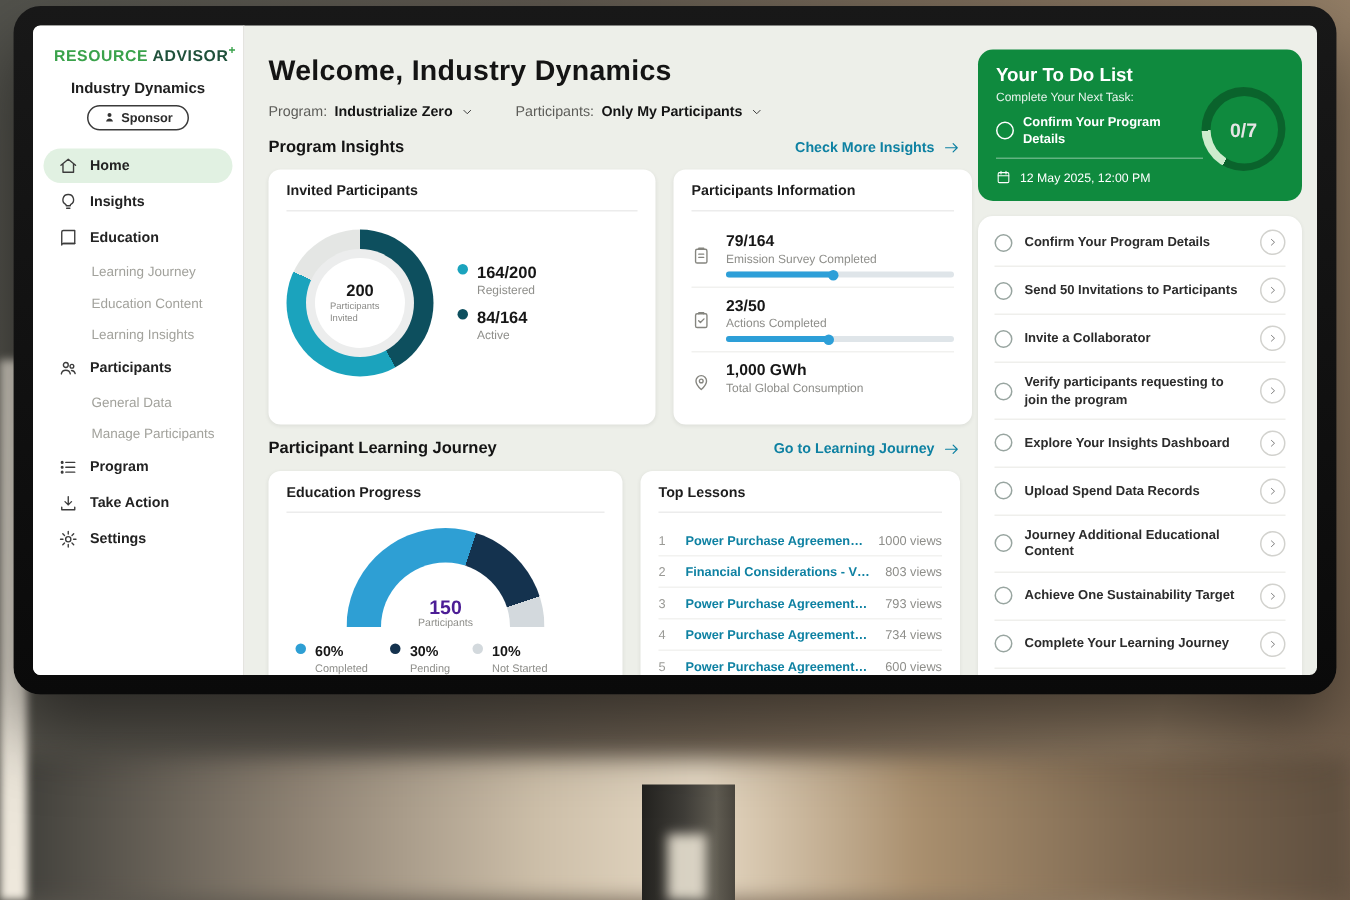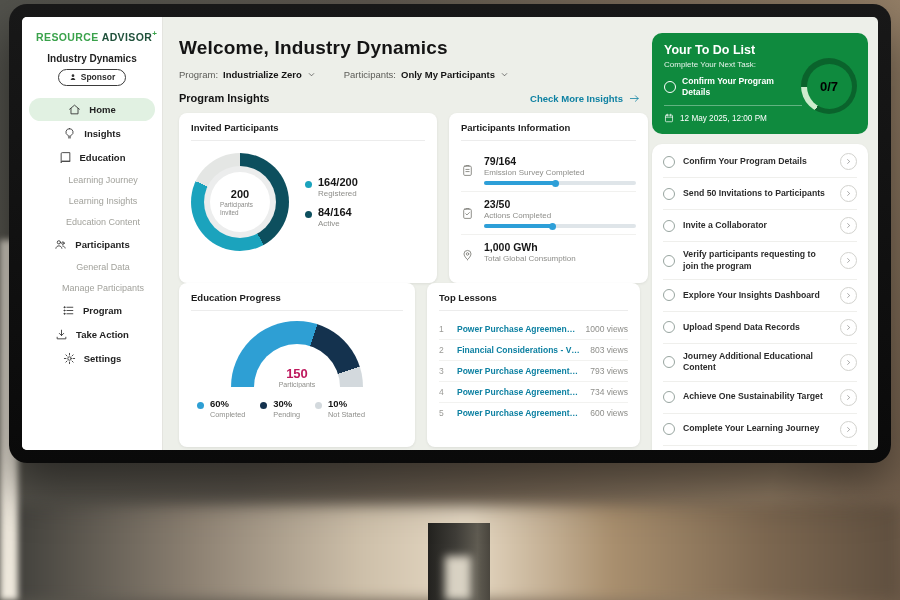--- a/index.html
+++ b/index.html
@@ -25,21 +25,21 @@
   
   .sidebar{width:140px;background:#ffffff;border-right:1px solid #e4e4df;flex:none;display:flex;flex-direction:column;}
   .logo{padding:12px 12px 8px 14px;font-size:10.5px;font-weight:bold;letter-spacing:.4px;white-space:nowrap;}
   .logo-a{color:#3aa24b;}
   .logo-b{color:#20513b;}
   .logo-plus{color:#3aa24b;font-size:8px;}
   .org{text-align:center;font-weight:bold;font-size:10px;color:#1f1f1f;margin-top:2px;}
   .badge{margin:5px auto 4px;display:flex;align-items:center;gap:4px;width:fit-content;border:1.2px solid #3b3b3b;border-radius:11px;padding:2.5px 10px;font-size:8.5px;font-weight:600;color:#2c2c2c;}
   .badge-ic{width:8px;height:8px;color:#333;}
   .nav{margin-top:7px;}
-  .nav-item{display:flex;align-items:center;gap:8px;padding:5px 10px;margin:1px 7px;font-size:9.5px;font-weight:bold;color:#222;border-radius:14px;cursor:pointer;justify-content:center;}
+  .nav-item{display:flex;align-items:center;gap:8px;padding:5px 10px;margin:1px 7px;font-size:9.5px;font-weight:bold;color:#222;border-radius:14px;cursor:pointer;}
   .nav-item.sub{padding-left:32px;color:#a2a29c;font-weight:normal;font-size:9px;}
   .nav-item.active{background:#e1f1e2;}
   .nav-icon{width:13px;height:13px;color:#3c3c3c;flex:none;}
 
   
   .main{flex:1;min-width:0;padding:8px 12px 0 16px;}
   .welcome{font-size:19px;font-weight:bold;color:#141414;margin:12px 0 10px;letter-spacing:.2px;}
   .filters{display:flex;gap:28px;align-items:center;margin-bottom:12px;}
   .filter{display:flex;align-items:center;gap:5px;cursor:pointer;}
   .f-label{font-size:9.5px;color:#5c5c58;}
@@ -56,21 +56,21 @@
   
   .card-invited{width:234px;height:152px;flex:none;}
   .donut-row{display:flex;align-items:center;gap:16px;padding-top:4px;}
   .donut-wrap{position:relative;width:98px;height:98px;flex:none;}
   .donut{width:98px;height:98px;border-radius:50%;}
   .donut-hole{position:absolute;left:19px;top:19px;width:60px;height:60px;border-radius:50%;background:#fff;
     box-shadow:0 0 0 6px #eceded;display:flex;flex-direction:column;align-items:center;justify-content:center;text-align:left;}
   .donut-value{font-size:11px;font-weight:bold;color:#161616;}
   .donut-label{font-size:6.3px;color:#8b8b88;line-height:1.25;width:40px;margin-top:1px;}
   .lg{margin:8px 0;}
-  .lg-top{display:flex;align-items:flex-end;gap:6px;}
+  .lg-top{display:flex;align-items:flex-start;gap:6px;}
   .dot{width:7px;height:7px;border-radius:50%;flex:none;}
   .lg-value{font-size:11px;font-weight:bold;color:#161616;}
   .lg-label{font-size:8px;color:#8e8e8a;margin-left:13px;margin-top:1px;}
 
   
   .card-pinfo{flex:1;height:152px;}
   .stat{display:flex;gap:10px;align-items:center;padding:6px 0;border-bottom:1px solid #f1f1ef;}
   .stat:last-child{border-bottom:none;}
   .stat-icon{width:13px;height:13px;color:#85857f;flex:none;}
   .stat-body{flex:1;min-width:0;}
@@ -79,21 +79,21 @@
   .bar{width:152px;height:4px;border-radius:2px;background:#dfe5e9;position:relative;}
   .bar-fill{height:4px;border-radius:2px;background:var(--pblue,#2d9fd8);position:relative;}
   .bar-fill::after{content:"";position:absolute;right:-2px;top:-1.5px;width:7px;height:7px;border-radius:50%;background:inherit;}
 
   
   .card-edu{width:212px;height:146px;flex:none;}
   .gauge-wrap{position:relative;width:132px;height:67px;margin:10px auto 0;overflow:hidden;}
   .gauge{position:absolute;left:0;top:0;width:132px;height:132px;border-radius:50%;}
   .gauge-hole{position:absolute;left:23px;top:23px;width:86px;height:86px;border-radius:50%;background:#fff;}
   .gauge-center{position:absolute;left:0;right:0;bottom:0;text-align:center;}
-  .gauge-value{font-size:13px;font-weight:bold;color:#be185d;}
+  .gauge-value{font-size:13px;font-weight:bold;color:#4c1d95;}
   .gauge-label{font-size:7px;color:#8e8e8a;}
   .glegend{display:flex;gap:15px;padding-left:6px;margin-top:10px;}
   .glegend .lg{margin:0;}
   .glegend .lg-value{font-size:9.5px;}
   .glegend .lg-label{font-size:7.3px;}
 
   
   .card-lessons{flex:1;height:146px;}
   .lesson{display:flex;align-items:center;gap:9px;padding:5px 0;border-bottom:1px solid #f2f2f0;font-size:8.5px;}
   .lesson:last-child{border-bottom:none;}
@@ -107,21 +107,21 @@
   .todo-hero-title{font-size:12.5px;font-weight:bold;}
   .todo-hero-sub{font-size:8px;opacity:.9;margin-top:3px;}
   .todo-next{display:flex;align-items:center;gap:6px;margin-top:7px;width:138px;}
   .tcheck{width:10px;height:10px;border:1.4px solid #98a5a0;border-radius:50%;flex:none;cursor:pointer;}
   .tcheck.hero{border-color:#fff;}
   .todo-next-label{font-size:8.6px;font-weight:bold;line-height:1.3;}
   .hero-div{width:138px;height:1px;background:rgba(255,255,255,.35);margin:7px 0;}
   .todo-date{display:flex;align-items:center;gap:6px;font-size:8.2px;}
   .hero-ic{width:10px;height:10px;color:#fff;}
   .ring{position:absolute;right:11px;top:25px;width:56px;height:56px;border-radius:50%;display:flex;align-items:center;justify-content:center;}
-  .ring-in{width:45px;height:45px;border-radius:50%;background:var(--green,#0f8a3e);display:flex;align-items:center;justify-content:center;font-size:13px;font-weight:bold;color:#000000;}
+  .ring-in{width:45px;height:45px;border-radius:50%;background:var(--green,#0f8a3e);display:flex;align-items:center;justify-content:center;font-size:13px;font-weight:bold;color:#e5e5e5;}
   .task-card{background:#fff;border-radius:10px;margin-top:10px;padding:2px 11px 4px;flex:none;box-shadow:0 1px 3px rgba(20,20,20,.07);}
   .task{display:flex;align-items:center;gap:8px;padding:7px 0;border-bottom:1px solid #efefec;cursor:pointer;}
   .task-label{flex:1;font-size:8.7px;color:#2c2c2c;font-weight:600;line-height:1.3;}
   .tchev{width:15px;height:15px;border:1px solid #d2d2ce;border-radius:50%;display:flex;align-items:center;justify-content:center;flex:none;cursor:pointer;color:#555;}
   .tchev-ic{width:7px;height:7px;}
   .collapse{display:flex;align-items:center;justify-content:center;gap:5px;padding:9px 0 7px;font-size:9px;font-weight:bold;color:var(--green,#0f8a3e);cursor:pointer;}
   .cic{width:9px;height:9px;}
   .news-card{background:#86efac;border-radius:10px 10px 0 0;margin-top:9px;padding:9px 11px;flex:1;box-shadow:0 1px 3px rgba(20,20,20,.07);}
   .news-title{font-size:10.5px;font-weight:bold;color:#141414;}
 </style>
@@ -178,25 +178,25 @@
                 </svg>
               </span>
     <span class="nav-label">Education</span>
   </div>
             <div class="nav-item sub">
 
     <span class="nav-label">Learning Journey</span>
   </div>
             <div class="nav-item sub">
 
+    <span class="nav-label">Education Content</span>
+  </div>
+            <div class="nav-item sub">
+
     <span class="nav-label">Learning Insights</span>
-  </div>
-            <div class="nav-item sub">
-
-    <span class="nav-label">Education Content</span>
   </div>
             <div class="nav-item">
     <span class="nav-icon" data-icon="participants">
                 <svg viewBox="0 0 24 24">
                   <circle cx="9" cy="8" r="3"></circle>
                   <path d="M3.5 19c.5-3 3-4.5 5.5-4.5s5 1.5 5.5 4.5"></path>
                   <circle cx="16.5" cy="9.5" r="2.3"></circle>
                   <path d="M16 14.7c2.3.2 4 1.6 4.5 3.8"></path>
                 </svg>
               </span>
@@ -351,20 +351,31 @@
     <div class="stat-body">
       <div class="stat-value">1,000 GWh</div>
       <div class="stat-label">Total Global Consumption</div>
 
     </div>
   </div>
               </div>
           </div>
         </div>
 
+        <div class="section-row">
+          <span class="section-title">Participant Learning Journey</span>
+          <span class="section-link">
+            <span>Go to Learning Journey</span>
+            <span class="link-arrow" data-icon="arrow-right">
+                <svg viewBox="0 0 24 24">
+                  <path d="M3 12h17M14 6l6 6-6 6"></path>
+                </svg>
+              </span>
+          </span>
+        </div>
 
         <div class="cards">
           <div class="card card-edu">
             <div class="card-title">Education Progress</div>
             <div class="gauge-wrap">
               <div class="gauge" id="gauge" style="background: conic-gradient(from 270deg, rgb(46, 159, 212) 0%, rgb(46, 159, 212) 30%, rgb(20, 50, 78) 30%, rgb(20, 50, 78) 45%, rgb(211, 217, 221) 45%, rgb(211, 217, 221) 50%, rgba(0, 0, 0, 0) 50%, rgba(0, 0, 0, 0) 100%);"></div>
               <div class="gauge-hole"></div>
               <div class="gauge-center">
                 <div class="gauge-value">150</div>
                 <div class="gauge-label">Participants</div>

